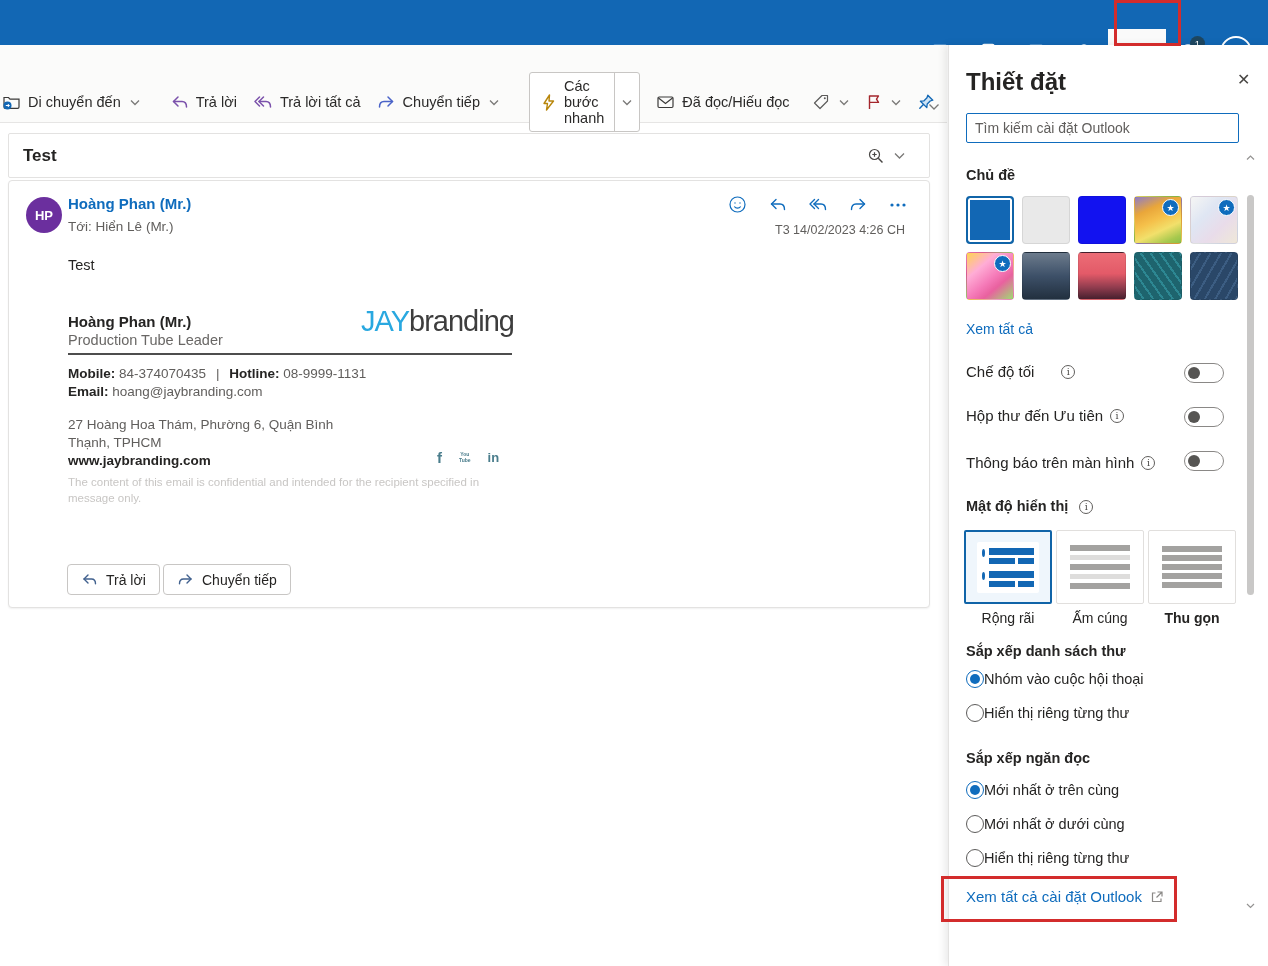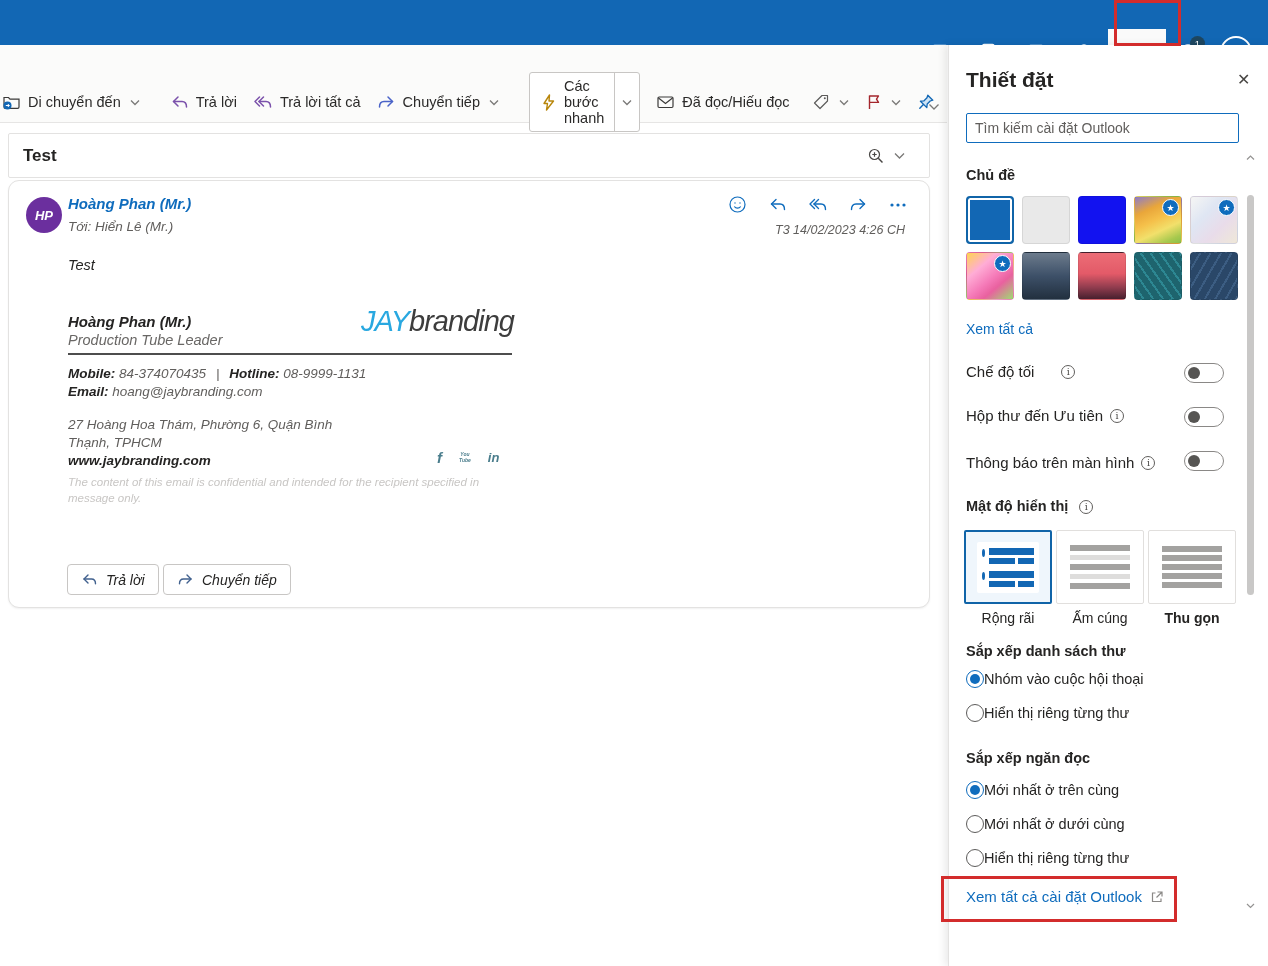--- a/index.html
+++ b/index.html
@@ -36,21 +36,21 @@
   .split-main { display:flex; align-items:center; gap:7px; padding:5px 10px; cursor:pointer; }
   .split-chev { display:flex; align-items:center; padding:0 7px; border-left:1px solid #c8c6c4; cursor:pointer; }
   .overflow-chev { position:absolute; left:928px; top:103px; cursor:pointer; }
 
   
   .subjectbar { position:absolute; left:8px; top:133px; width:922px; height:45px; background:#fff; border:1px solid #e3e2e1; border-radius:2px; display:flex; align-items:center; }
   .subject-title { font-size:17px; font-weight:bold; color:#252423; margin-left:14px; }
   .subject-icons { position:absolute; right:24px; display:flex; align-items:center; gap:8px; }
 
   
-  .mailcard { position:absolute; left:8px; top:180px; width:922px; height:428px; background:#fff; border:1px solid #e3e2e1; border-radius:11px; box-shadow:0 1px 2px rgba(0,0,0,.06);font-style:italic; }
+  .mailcard { position:absolute; left:8px; top:180px; width:922px; height:428px; background:#fff; border:1px solid #e3e2e1; border-radius:4px; box-shadow:0 1px 2px rgba(0,0,0,.06); }
   .hp-avatar { position:absolute; left:17px; top:16px; width:36px; height:36px; border-radius:50%; background:#6b2f9e; color:#fff; font-size:13px; font-weight:bold; display:flex; align-items:center; justify-content:center; }
   .sender-name { position:absolute; left:59px; top:14px; font-size:15px; font-weight:bold; color:#0f6cbd; cursor:pointer; }
   .to-line { position:absolute; left:59px; top:38px; font-size:13.5px; color:#605e5c; }
   .hdr-icons { position:absolute; right:22px; top:14px; display:flex; align-items:center; gap:21px; }
   .hdr-icons > span { cursor:pointer; display:inline-flex; }
   .msg-date { position:absolute; right:24px; top:42px; font-size:12.5px; color:#605e5c; }
 
   .body-test { position:absolute; left:59px; top:76px; font-size:14.5px; color:#252423; }
   .sig-name { position:absolute; left:59px; top:132px; font-size:15px; font-weight:bold; color:#252423; }
   .sig-role { position:absolute; left:59px; top:151px; font-size:14.5px; color:#696765; }
@@ -65,21 +65,21 @@
   .soc-f { font-size:15px; font-weight:bold; cursor:pointer; }
   .soc-yt { font-size:5px; line-height:1.1; text-align:center; font-weight:bold; cursor:pointer; }
   .soc-in { font-size:13px; font-weight:bold; cursor:pointer; }
   .disclaimer { position:absolute; left:59px; top:294px; width:440px; font-size:11.5px; line-height:1.35; color:#c8c6c4; }
   .foot-btn { position:absolute; top:383px; height:31px; border:1px solid #c8c6c4; border-radius:4px; background:#fff; display:flex; align-items:center; gap:8px; padding:0 13px; font-size:14px; color:#252423; cursor:pointer; }
   #foot-reply { left:58px; }
   #foot-forward { left:154px; }
 
   
   .panel { position:absolute; left:948px; top:45px; width:320px; height:921px; background:#fff; border-left:1px solid #e3e2e1; box-shadow:-3px 0 8px rgba(0,0,0,.09); }
-  .panel-title { position:absolute; left:17px; top:23px; font-size:21px; font-weight:bold; color:#252423; }
+  .panel-title { position:absolute; left:17px; top:23px; font-size:24px; font-weight:bold; color:#252423; }
   .panel-close { position:absolute; left:288px; top:25px; font-size:16px; color:#484644; cursor:pointer; }
   .search-box { position:absolute; left:17px; top:68px; width:273px; height:30px; border:1.5px solid #0f6cbd; border-radius:2px; background:#fff; font-size:14px; padding:0 8px; color:#252423; outline:none; font-family:inherit; }
   .search-box::placeholder { color:#605e5c; }
   .sec-label { position:absolute; left:17px; font-size:14.5px; font-weight:bold; color:#252423; }
   .info-i { display:inline-flex; align-items:center; justify-content:center; width:14px; height:14px; border:1px solid #605e5c; border-radius:50%; font-size:9.5px; font-weight:normal; color:#484644; margin-left:7px; vertical-align:1px; font-family:"DejaVu Serif",serif; }
 
   .swatch { position:absolute; width:48px; height:48px; border-radius:4px; cursor:pointer; border:1px solid rgba(0,0,0,.08); }
   .swatch.sel { border:2px solid #1064a8; box-shadow:inset 0 0 0 2px #fff; }
   .star-badge { position:absolute; top:2px; right:2px; width:17px; height:17px; border-radius:50%; background:#0f6cbd; border:1.5px solid #fff; color:#fff; font-size:9px; display:flex; align-items:center; justify-content:center; }
   .link-blue { color:#0f6cbd; font-size:14px; cursor:pointer; }

